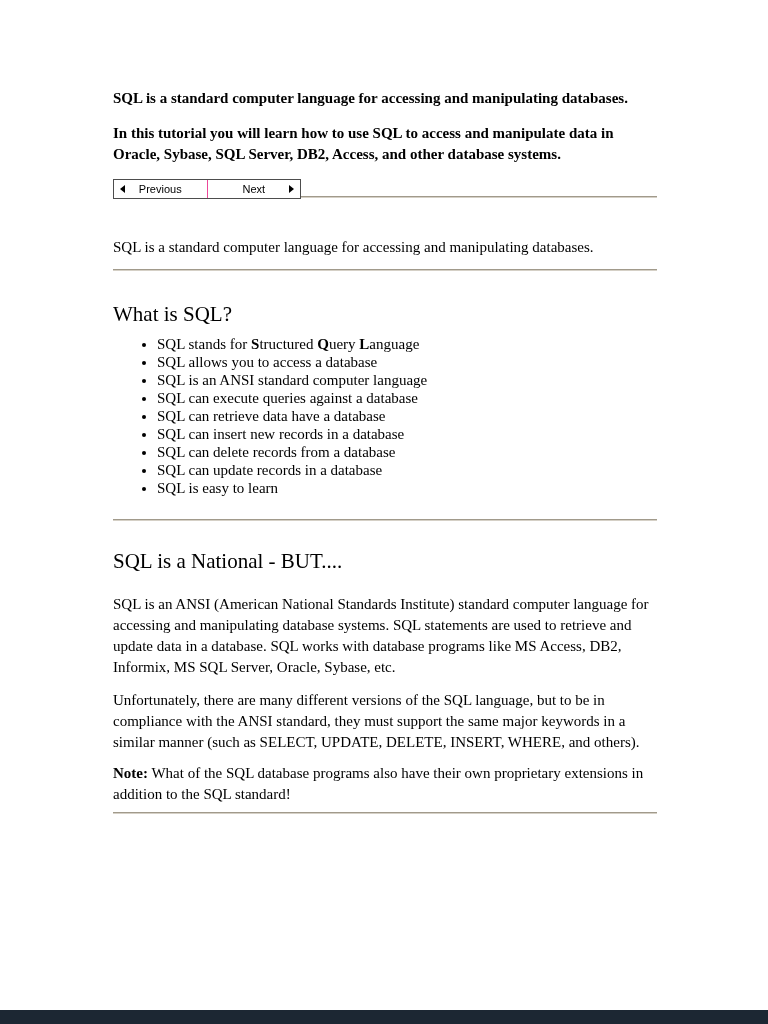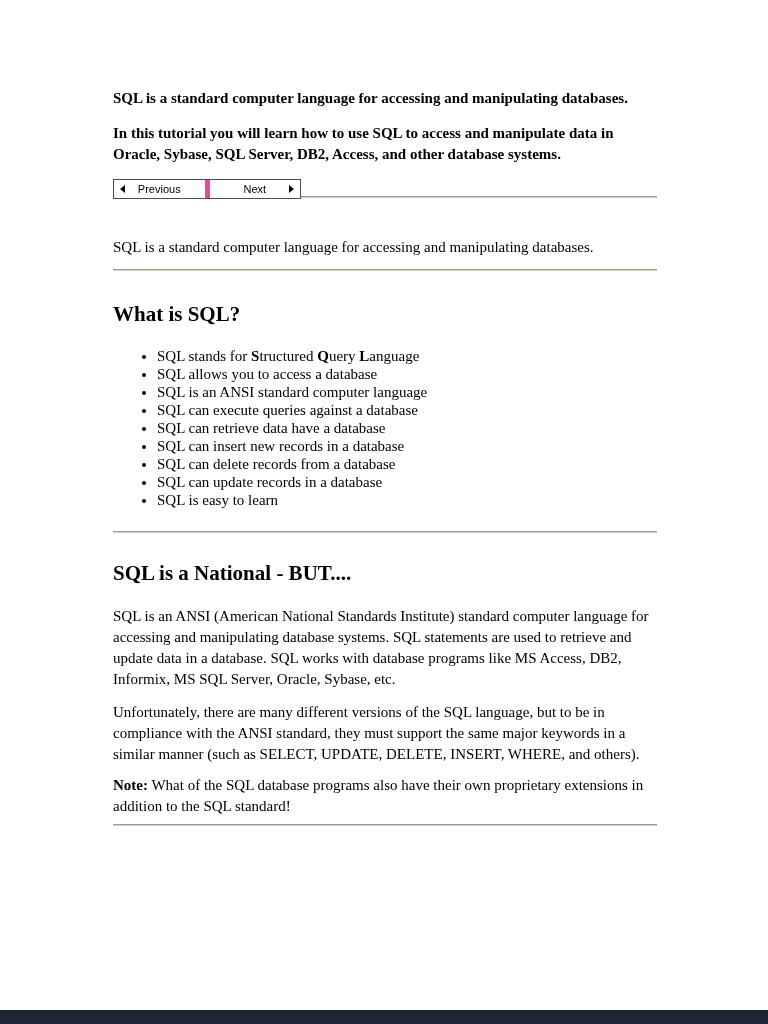--- a/index.html
+++ b/index.html
@@ -49,21 +49,21 @@
     flex: 1;
     display: flex;
     align-items: center;
     justify-content: center;
     font-family: "Liberation Sans", "DejaVu Sans", sans-serif;
     font-size: 11px;
     color: #000;
     cursor: pointer;
     background: #fff;
   }
-  .nav-cell + .nav-cell { border-left: 5px solid #ec4899; }
+  .nav-cell + .nav-cell { border-left: 1px solid #ec4899; }
   .tri {
     position: absolute;
     top: 50%;
     width: 0; height: 0;
     transform: translateY(-50%);
   }
   .tri-left {
     left: 6px;
     border-top: 4px solid transparent;
     border-bottom: 4px solid transparent;
@@ -89,29 +89,29 @@
     font-size: 15px;
     line-height: 21px;
     margin: 20px 0 0 0;
   }
   p.lead { margin-top: 38px; }
   .mt12 { margin-top: 12px !important; }
   .mt10 { margin-top: 10px !important; }
   h2.section-heading {
     font-size: 21px;
     line-height: 26px;
-    font-weight: bold;
+    font-weight: normal;
     margin: 27px 0 0 0;
   }
   h2.first { margin-top: 30px; }
   .rule-2 { margin-top: 11px; }
   .rule-3 { margin-top: 22px; }
   .rule-4 { margin-top: 7px; }
   ul.feature-list {
-    margin: 20px 0 0 0;
+    margin: 8px 0 0 0;
     padding-left: 44px;
     font-size: 15px;
   }
   ul.feature-list li {
     line-height: 18px;
     list-style: disc outside;
   }
   .footer-bar {
     position: absolute;
     left: 0; bottom: 0;

